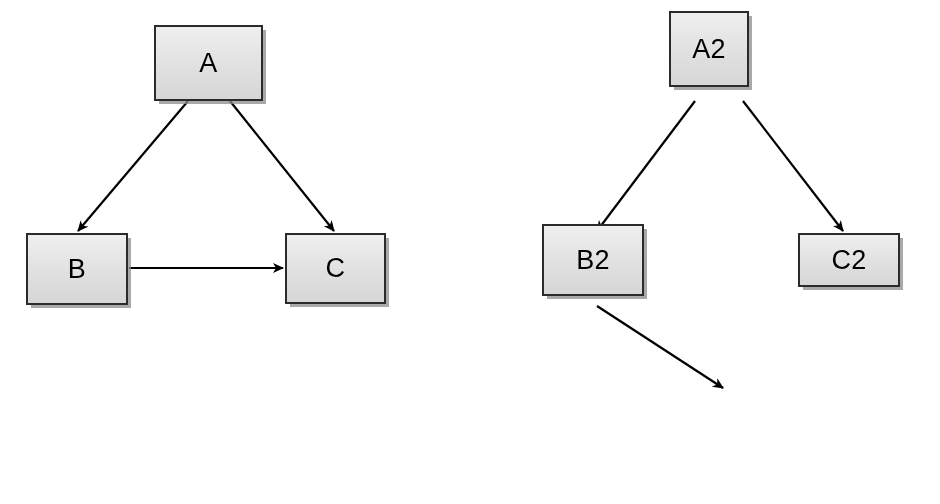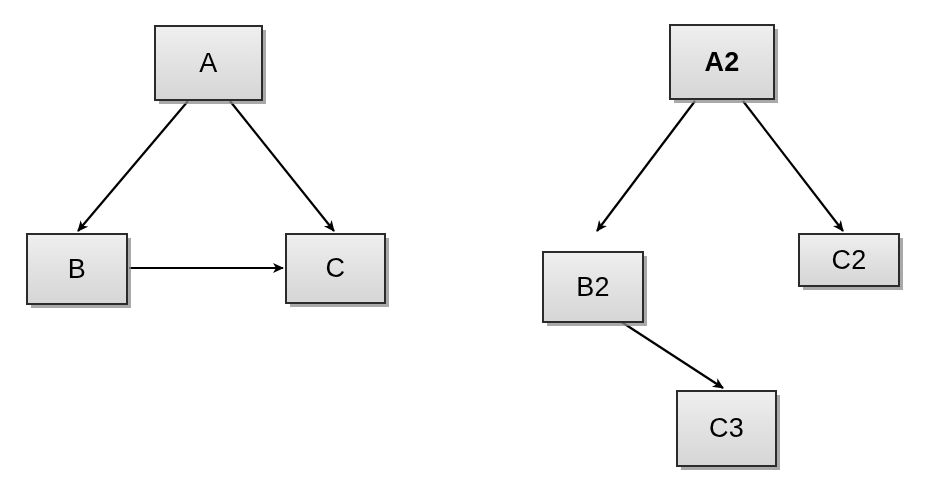--- a/index.html
+++ b/index.html
@@ -69,26 +69,23 @@
 
   <div class="node" style="left: 154px; top: 25px; width: 109px; height: 76px;">
     <span class="node-label">A</span>
   </div>
   <div class="node" style="left: 26px; top: 233px; width: 102px; height: 72px;">
     <span class="node-label">B</span>
   </div>
   <div class="node" style="left: 285px; top: 233px; width: 101px; height: 71px;">
     <span class="node-label">C</span>
   </div>
-  <div class="node" style="left: 669px; top: 24px; width: 106px; height: 76px; font-weight: bold;">
+  <div class="node" style="left: 669px; top: 11px; width: 80px; height: 76px;">
     <span class="node-label">A2</span>
   </div>
-  <div class="node" style="left: 542px; top: 251px; width: 102px; height: 72px;">
+  <div class="node" style="left: 542px; top: 224px; width: 102px; height: 72px;">
     <span class="node-label">B2</span>
   </div>
   <div class="node" style="left: 798px; top: 233px; width: 102px; height: 54px;">
     <span class="node-label">C2</span>
   </div>
-  <div class="node" style="left: 676px; top: 390px; width: 101px; height: 77px;">
-    <span class="node-label">C3</span>
-  </div>
 
 </div>
 
 </body></html>

